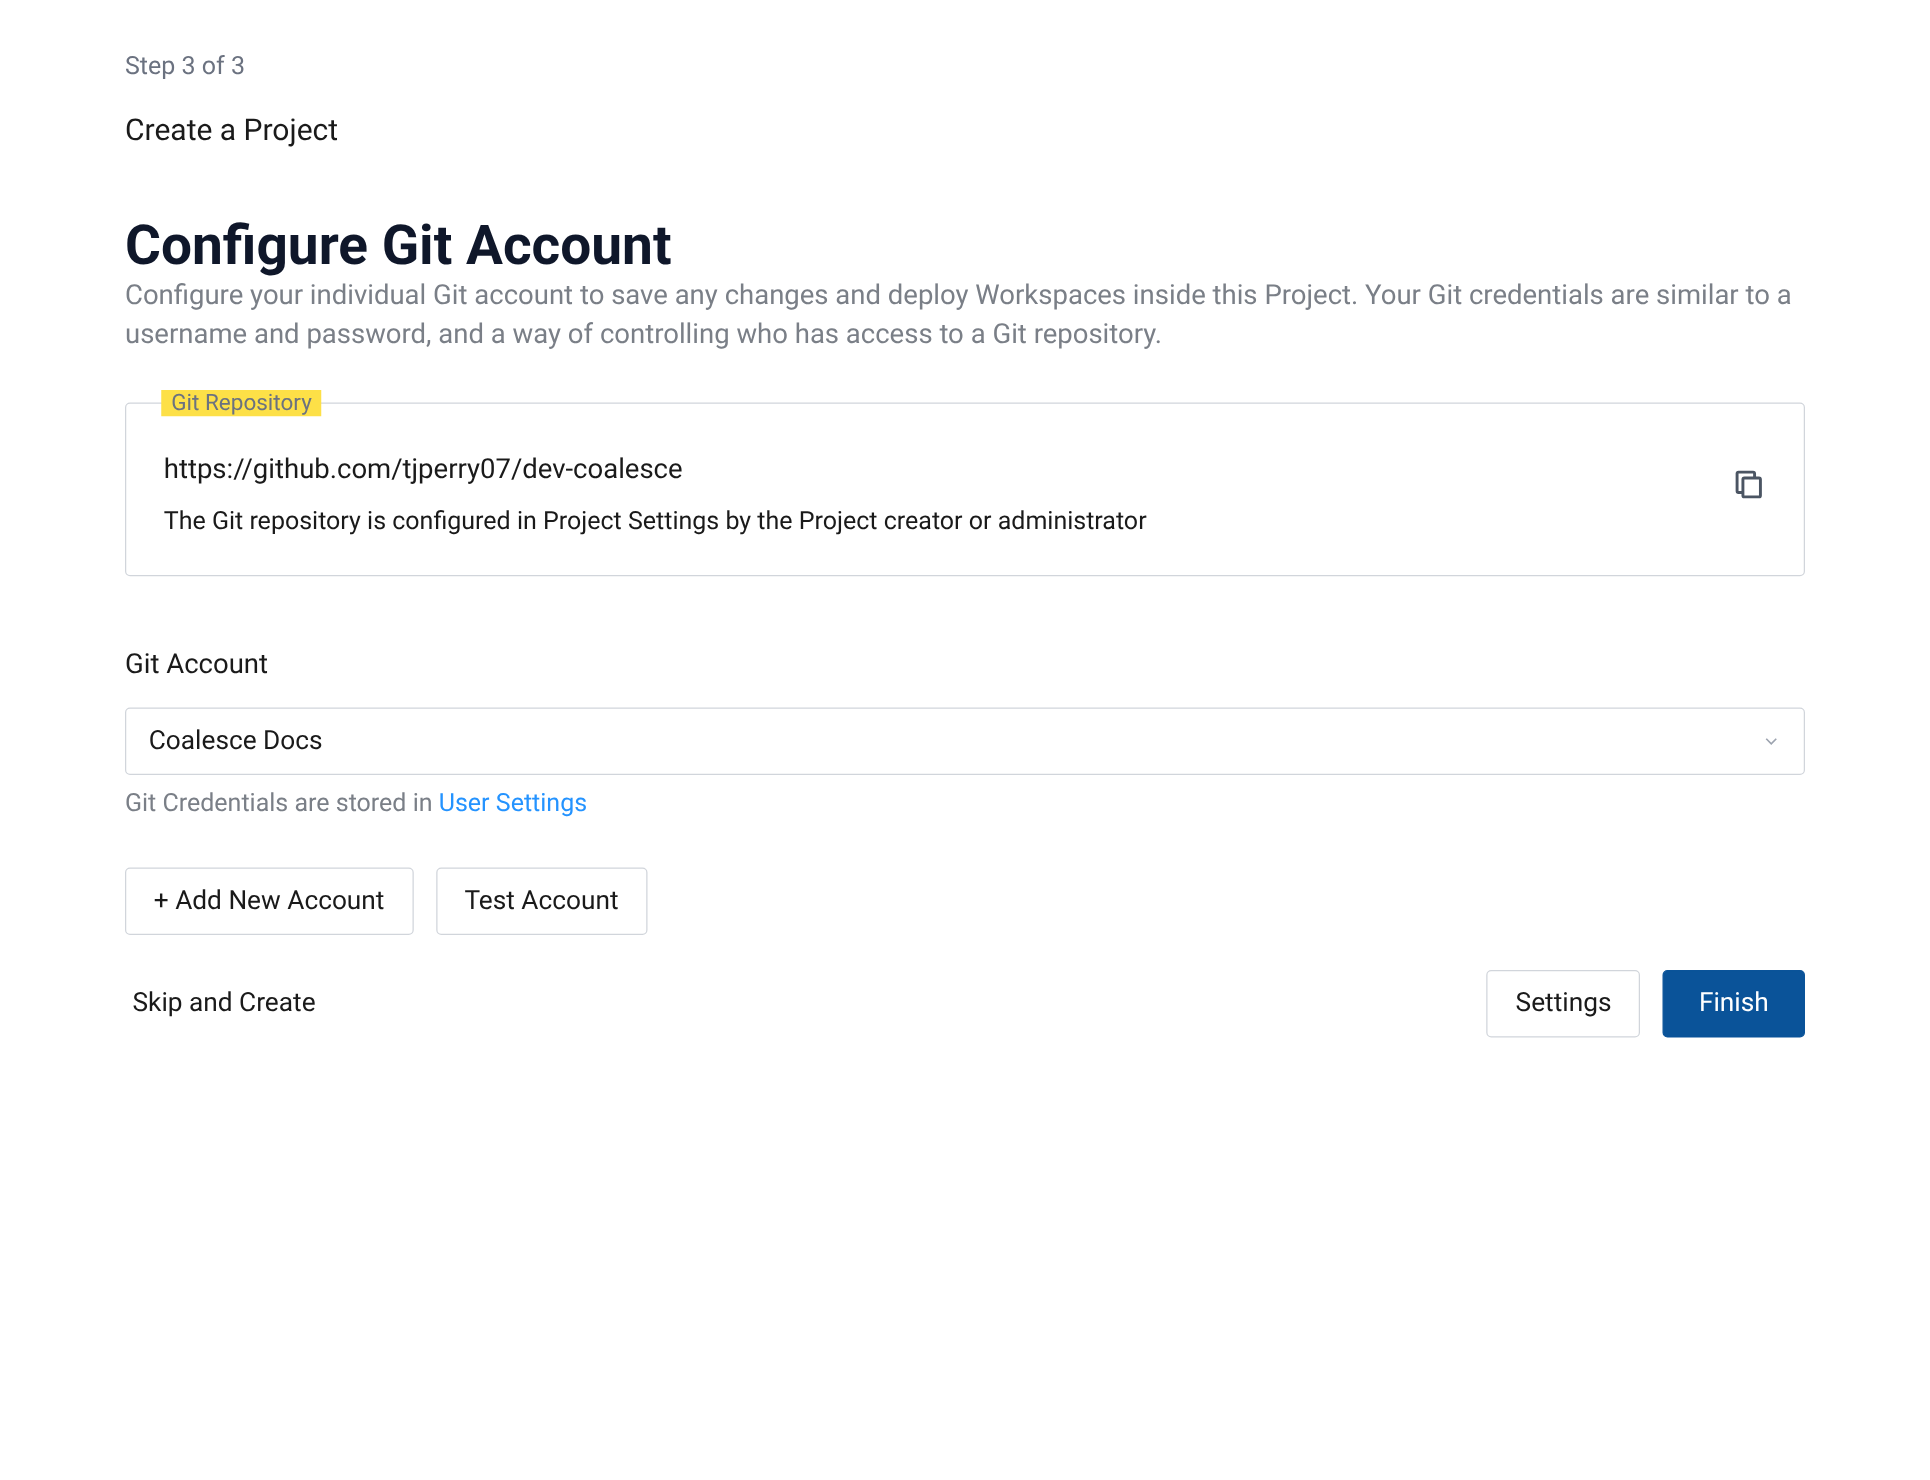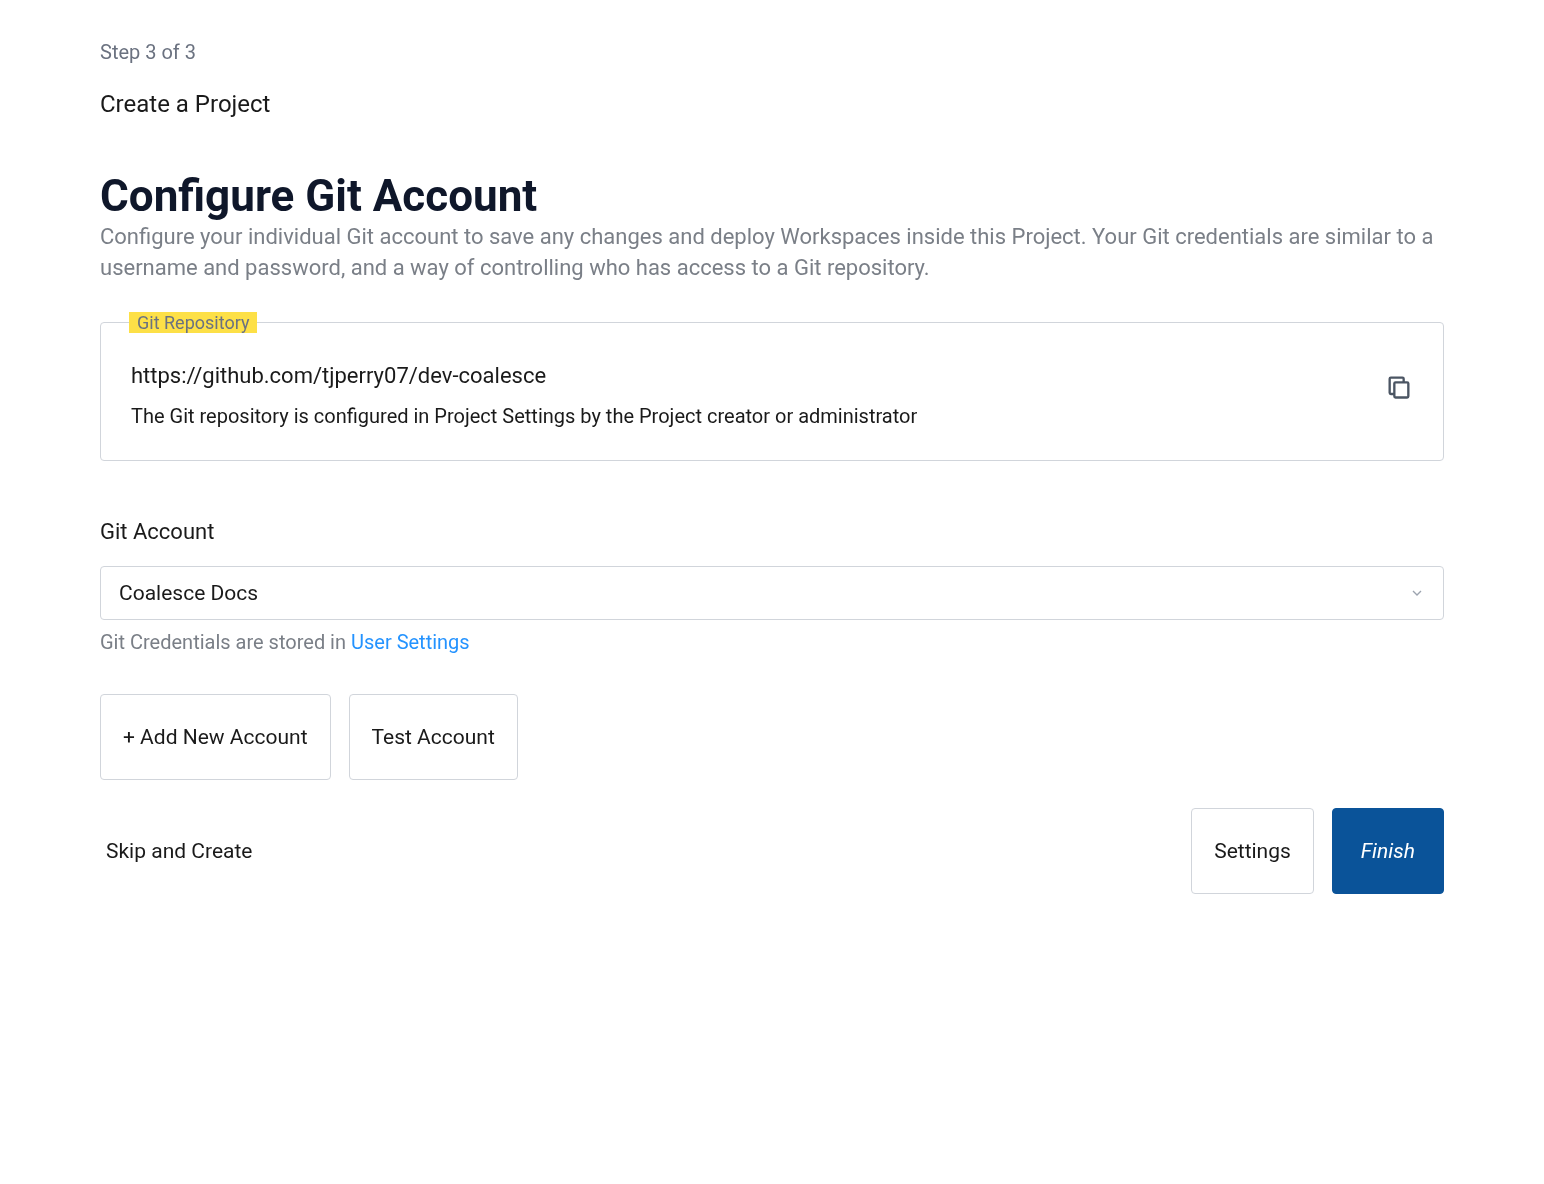--- a/index.html
+++ b/index.html
@@ -113,31 +113,30 @@
     }
     .button-row {
       display: flex;
       gap: 18px;
       margin-bottom: 28px;
     }
     .btn {
       border: 1px solid #d1d5db;
       background: #ffffff;
       border-radius: 4px;
-      padding: 30px 22px;
+      padding: 14px 22px;
       font-size: 21px;
       color: #1a1a1a;
       cursor: pointer;
       font-family: inherit;
     }
     .btn-primary {
       background: #0a5399;
       border: 1px solid #0a5399;
       color: #ffffff;
-      font-style: italic;
     }
     .footer-row {
       display: flex;
       justify-content: space-between;
       align-items: center;
     }
     .skip-link {
       font-size: 21px;
       color: #1a1a1a;
       cursor: pointer;

